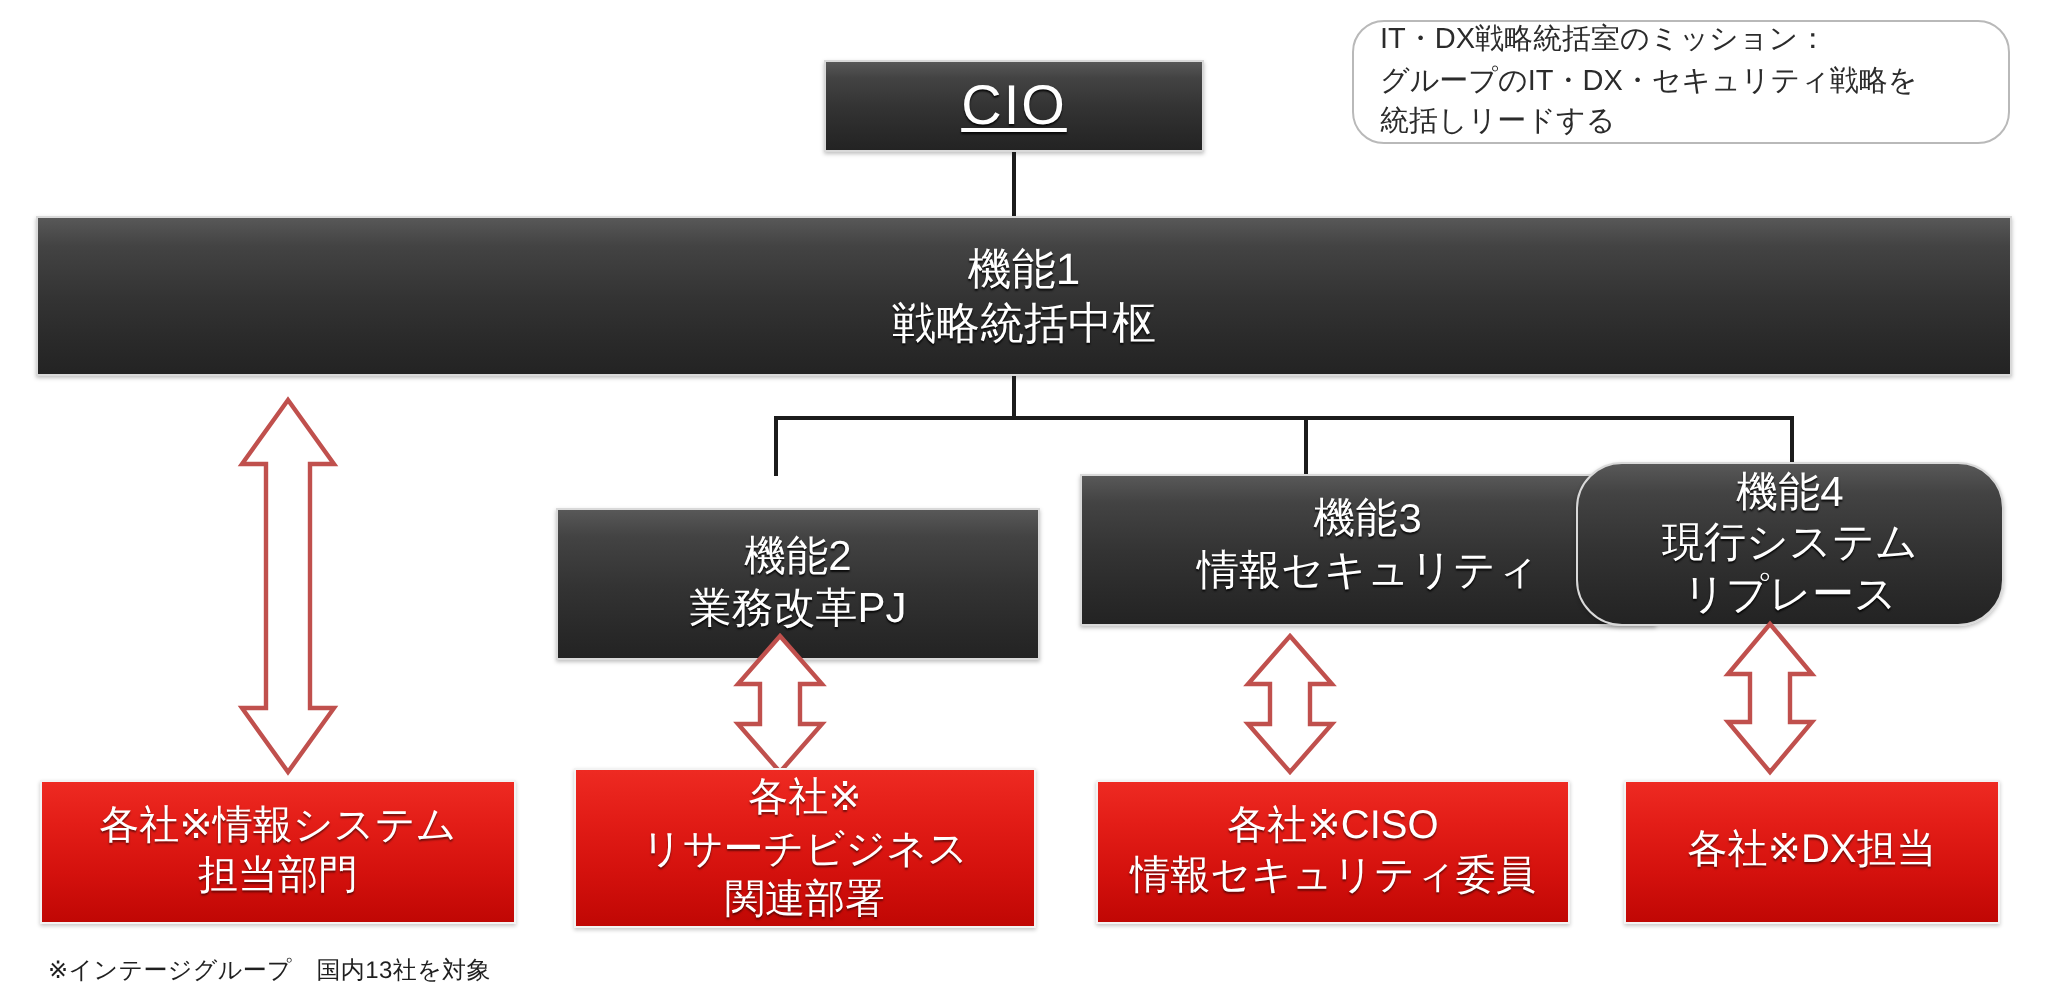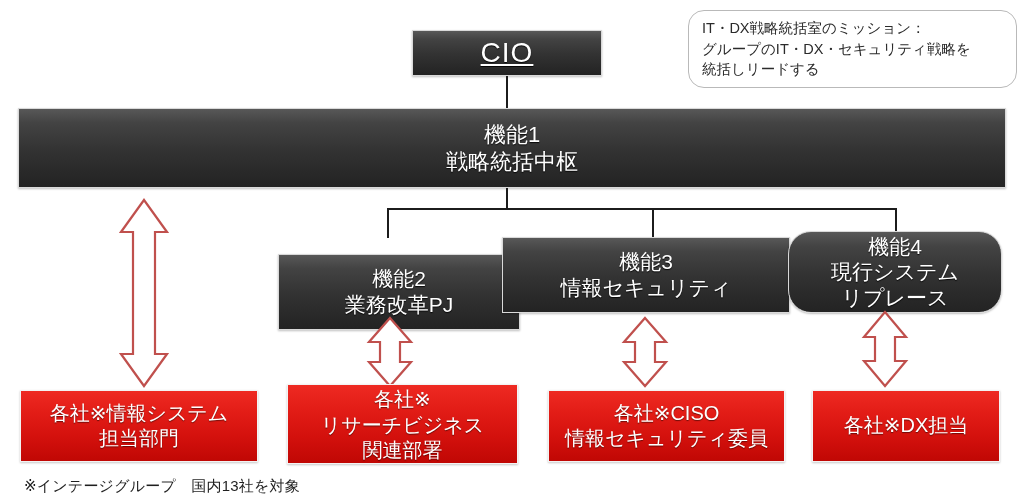--- a/index.html
+++ b/index.html
@@ -29,21 +29,21 @@
   }
 
   #cio-box{left:412px;top:30px;width:190px;height:46px;}
   #cio-box .txt{font-size:28px;letter-spacing:1px;text-decoration:underline;}
 
   #func1-box{left:18px;top:108px;width:988px;height:80px;}
   #func1-box .txt{font-size:22px;}
 
   .func-box{height:76px;top:237px;}
   #func2-box{left:278px;width:242px;margin-top:17px;}
-  #func3-box{left:502px;width:288px;}
+  #func3-box{left:540px;width:288px;font-family:Liberation Mono, monospace;}
   #func4-box{left:788px;width:214px;top:231px;height:82px;border-radius:23px;}
   .func-box .txt{font-size:21px;}
   #func4-box .txt{font-size:21px;line-height:1.2;}
 
   
   .redbox{
     position:absolute;top:390px;height:72px;
     background:linear-gradient(to bottom,#ee2a22 0%,#e31d17 30%,#d4110d 65%,#c00704 100%);
     border:1px solid #f3f3f3;
     box-shadow:0 1px 2px rgba(0,0,0,.22);
@@ -55,43 +55,43 @@
     text-shadow:0 1px 1px rgba(0,0,0,.5);
     padding:0 4px;
   }
   #red1-box{left:20px;width:238px;align-items:center;}
   #red2-box{left:287px;width:231px;top:384px;height:80px;align-items:flex-end;}
   #red3-box{left:548px;width:237px;}
   #red4-box{left:812px;width:188px;}
 
   
   #mission-callout{
-    position:absolute;left:676px;top:10px;width:329px;height:78px;
+    position:absolute;left:676px;top:10px;width:329px;height:62px;
     border:1.4px solid #b9b9b9;border-radius:16px;background:#ffffff;
     box-sizing:border-box;
-    display:flex;align-items:center;margin-left:12px;
+    display:flex;align-items:center;
   }
   #mission-callout .txt{
     font-size:14.5px;line-height:1.42;color:#2b2b2b;padding:0 13px;
     white-space:pre-line;
   }
 
   
   .conn{position:absolute;background:#1c1c1c;}
   .conn-v{width:2px;}
   .conn-h{height:2px;}
 
   
   .dblarrow{position:absolute;}
   .dblarrow svg{display:block;}
 
   
   #footnote{
     position:absolute;left:24px;top:477px;
-    font-size:15px;color:#1f1f1f;letter-spacing:.2px;white-space:pre;
+    font-size:12px;color:#1f1f1f;letter-spacing:.2px;white-space:pre;
   }
 </style>
 </head>
 <body>
 
 <div class="stage">
 
   <div id="mission-callout">
     <div class="txt">IT・DX戦略統括室のミッション：
 グループのIT・DX・セキュリティ戦略を

